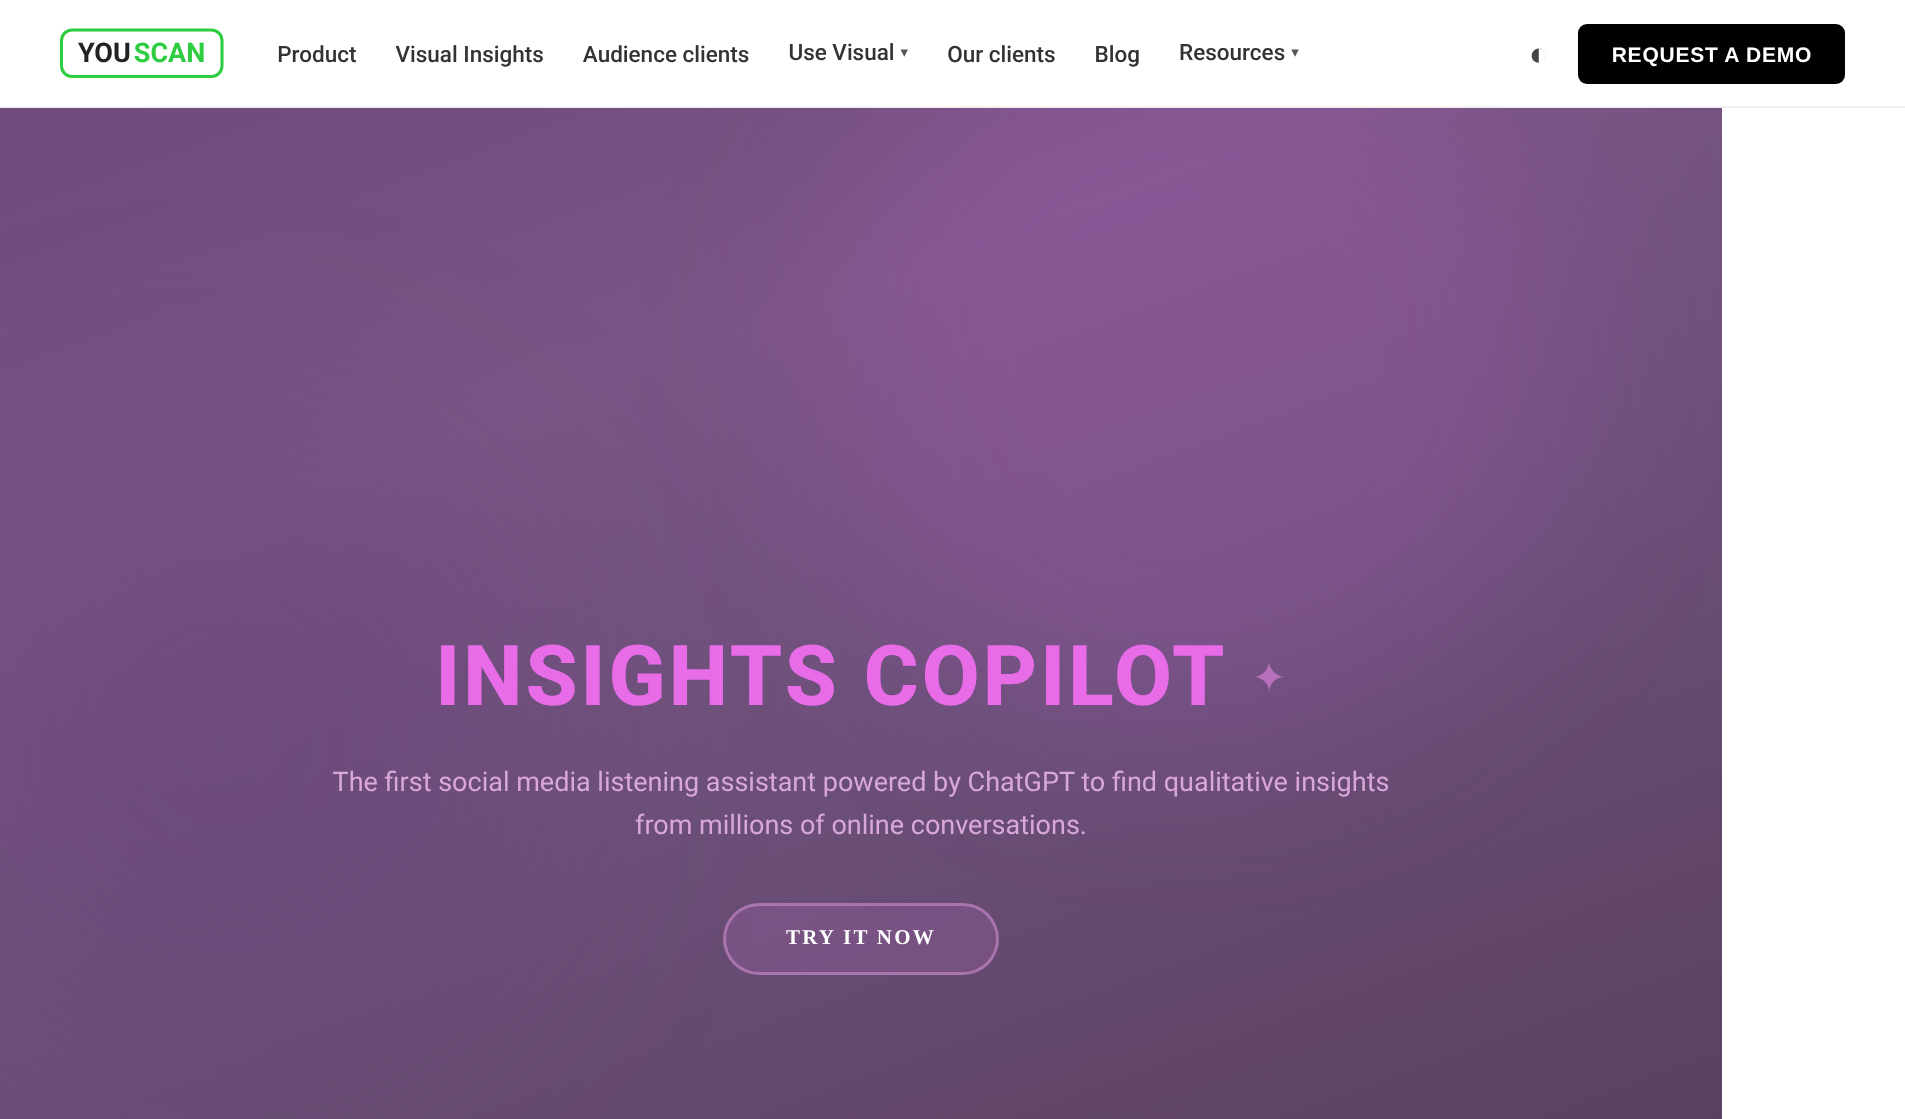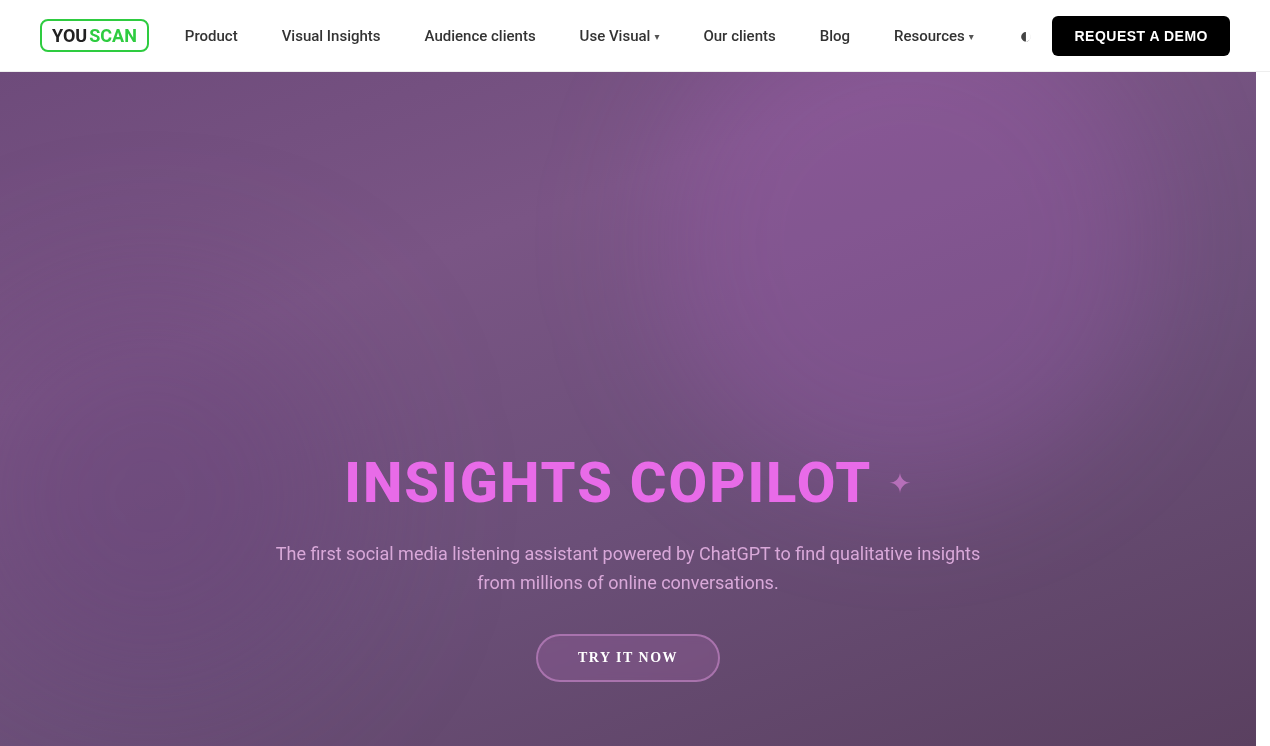--- a/index.html
+++ b/index.html
@@ -55,22 +55,22 @@
     }
 
     .logo-scan {
       font-weight: 700;
       font-size: 18px;
       color: #2ecc40;
     }
 
     .nav-links {
       display: flex;
-      align-items: flex-end;
-      gap: 44px;
+      align-items: flex-start;
+      gap: 26px;
       list-style: none;
     }
 
     .nav-links li a {
       text-decoration: none;
       color: #333333;
       font-size: 15px;
       font-weight: 500;
     }
 
@@ -105,28 +105,28 @@
       letter-spacing: 0.5px;
       border: none;
       border-radius: 6px;
       padding: 12px 22px;
       cursor: pointer;
       text-transform: uppercase;
     }
 
     
     .hero {
-      width: 1256px;
+      width: 1148px;
       height: 674px;
       background: linear-gradient(160deg, #6e4b7b 0%, #7a5585 30%, #6b4f78 60%, #5a4060 100%);
       display: flex;
       flex-direction: column;
       align-items: center;
       justify-content: flex-end;
-      padding-bottom: 64px;
+      padding-bottom: 96px;
       position: relative;
       overflow: hidden;
     }
 
     
     .hero::before {
       content: '';
       position: absolute;
       width: 500px;
       height: 500px;

